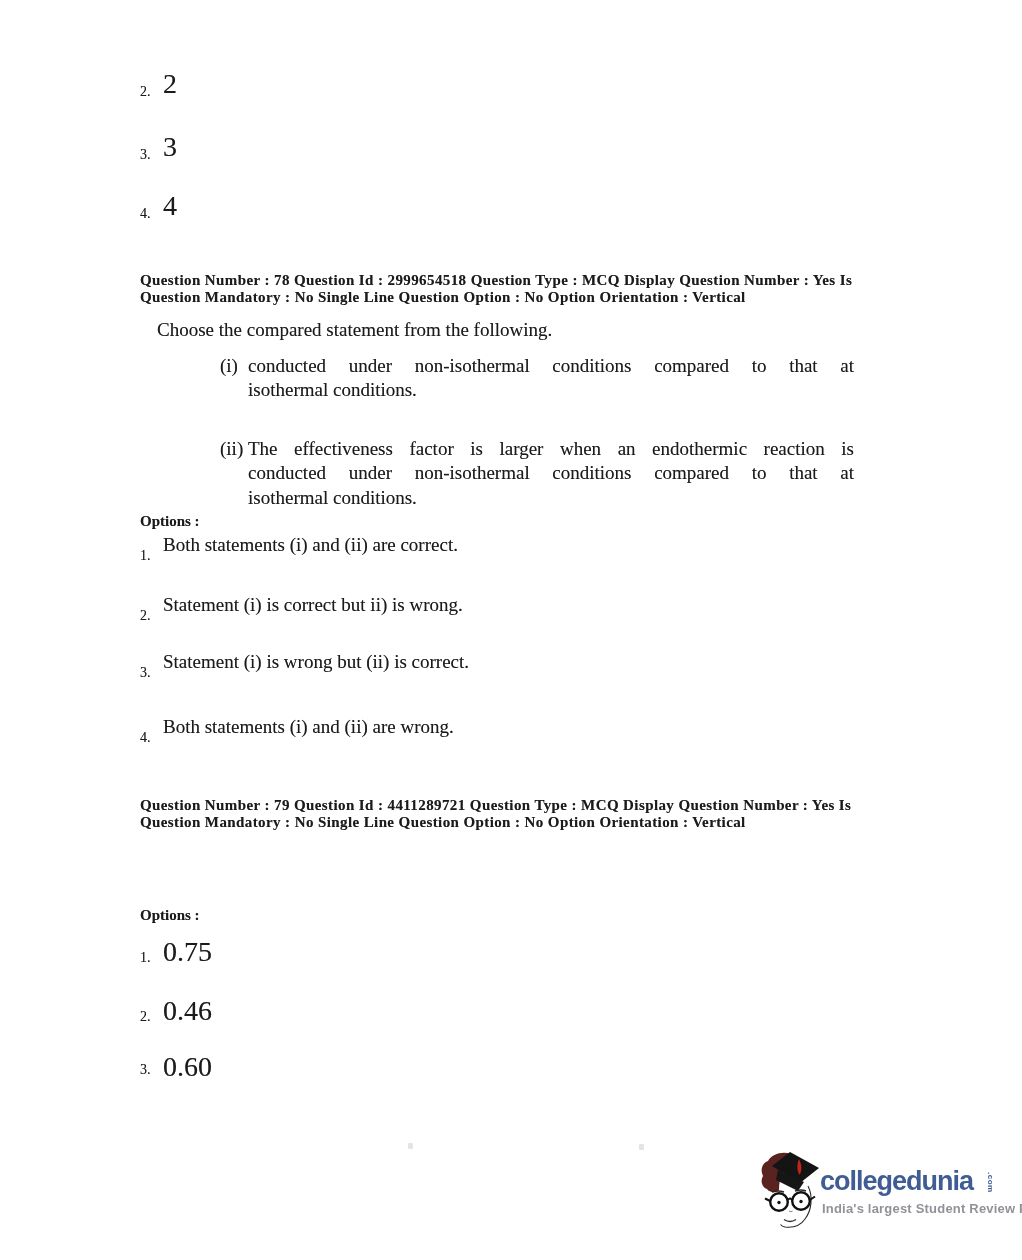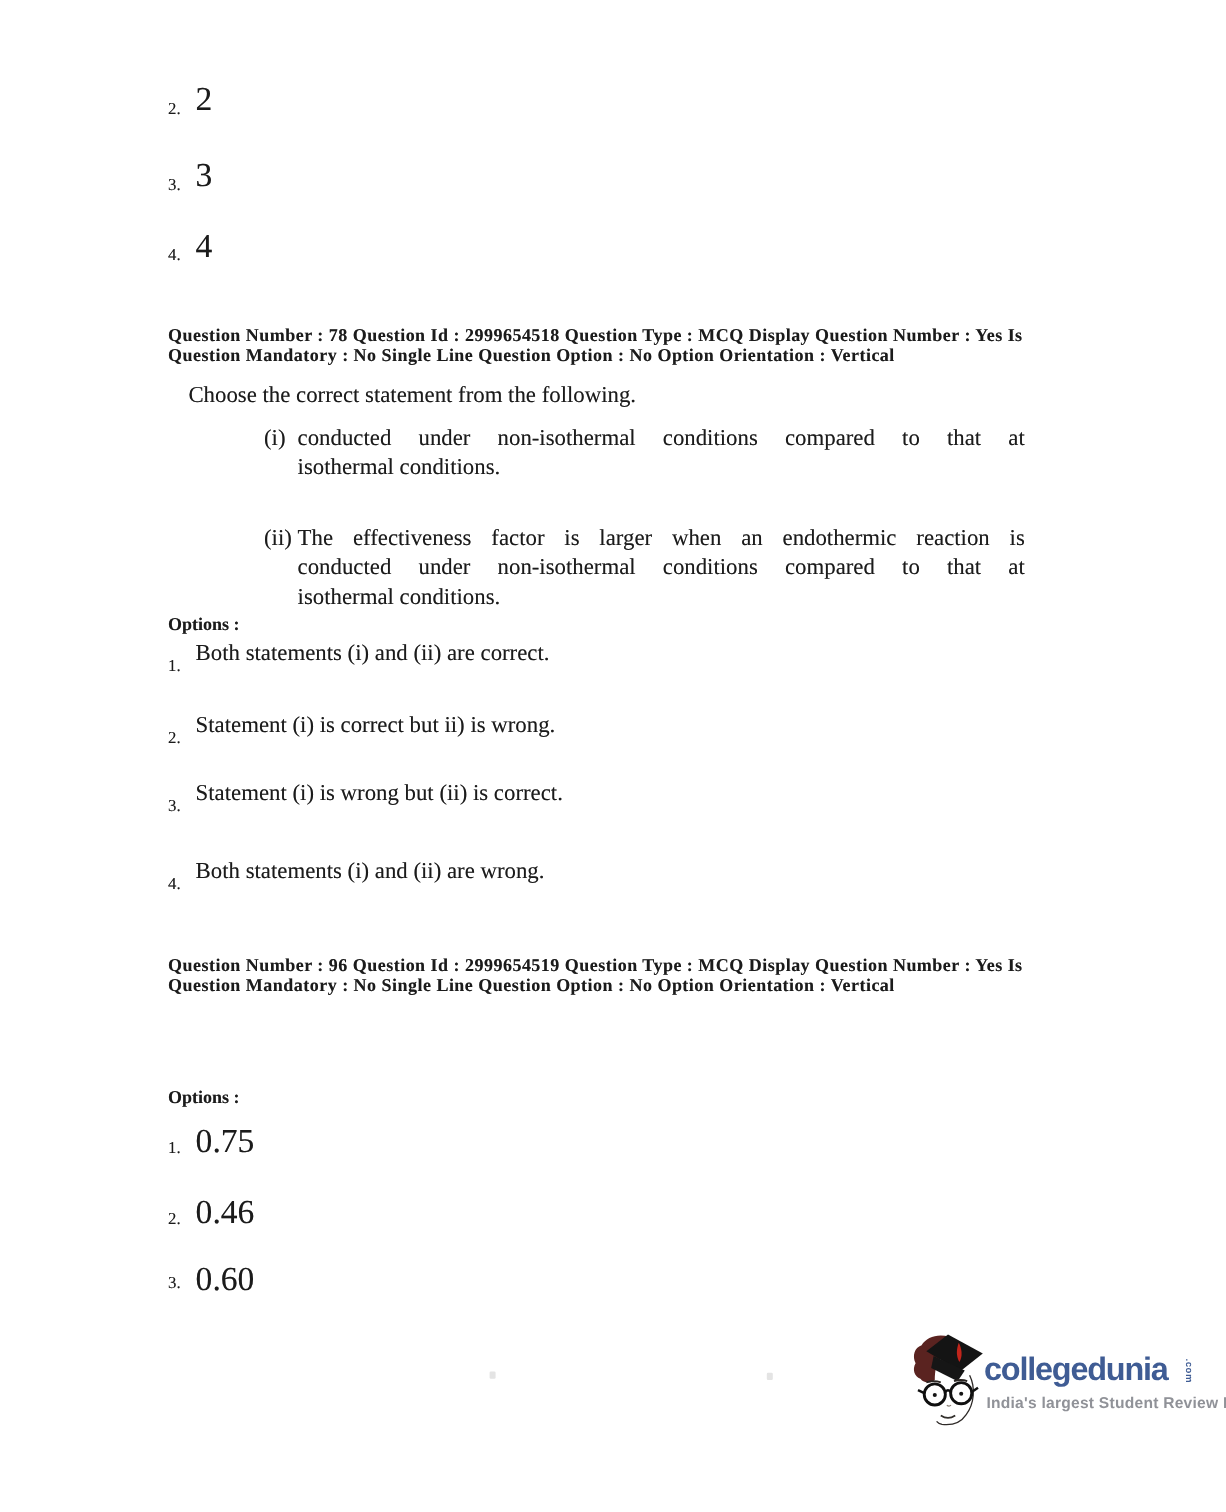--- a/index.html
+++ b/index.html
@@ -52,21 +52,21 @@
   <div class="opt-row" style="left:140px;top:192px;">
     <span class="num" style="top:15px;">4.</span>
     <span class="bigval">4</span>
   </div>
 
   <div class="abs meta" style="left:140px;top:272px;">
     <div>Question Number : 78 Question Id : 2999654518 Question Type : MCQ Display Question Number : Yes Is</div>
     <div>Question Mandatory : No Single Line Question Option : No Option Orientation : Vertical</div>
   </div>
 
-  <div class="abs qtext" style="left:157px;top:318px;">Choose the correct statement from the following.</div>
+  <div class="abs qtext" style="left:157px;top:318px;">Choose the compared statement from the following.</div>
 
   <div class="abs stmt" style="left:220px;top:354px;">
     <span class="marker">(i)</span>
     <div class="jline">conducted under non-isothermal conditions compared to that at</div>
     <div>isothermal conditions.</div>
   </div>
 
   <div class="abs stmt" style="left:220px;top:437px;">
     <span class="marker">(ii)</span>
     <div class="jline">The effectiveness factor is larger when an endothermic reaction is</div>
@@ -87,21 +87,21 @@
   <div class="opt-row" style="left:140px;top:651px;">
     <span class="num" style="top:15px;">3.</span>
     <span class="text">Statement (i) is wrong but (ii) is correct.</span>
   </div>
   <div class="opt-row" style="left:140px;top:716px;">
     <span class="num" style="top:15px;">4.</span>
     <span class="text">Both statements (i) and (ii) are wrong.</span>
   </div>
 
   <div class="abs meta" style="left:140px;top:797px;">
-    <div>Question Number : 96 Question Id : 2999654519 Question Type : MCQ Display Question Number : Yes Is</div>
+    <div>Question Number : 79 Question Id : 4411289721 Question Type : MCQ Display Question Number : Yes Is</div>
     <div>Question Mandatory : No Single Line Question Option : No Option Orientation : Vertical</div>
   </div>
 
 
   <div class="abs label" style="left:140px;top:907px;">Options :</div>
 
   <div class="opt-row" style="left:140px;top:938px;">
     <span class="num" style="top:13px;">1.</span>
     <span class="bigval">0.75</span>
   </div>
@@ -110,21 +110,21 @@
     <span class="bigval">0.46</span>
   </div>
   <div class="opt-row" style="left:140px;top:1053px;">
     <span class="num" style="top:10px;">3.</span>
     <span class="bigval">0.60</span>
   </div>
 
   <div class="speck" style="left:408px;top:1143px;"></div>
   <div class="speck" style="left:639px;top:1144px;"></div>
 
-  <div class="abs" style="left:758px;top:1108px;width:250px;height:90px;">
+  <div class="abs" style="left:758px;top:1148px;width:250px;height:90px;">
     <svg width="62" height="86" viewBox="0 0 62 86" style="position:absolute;left:0;top:2px;">
 
       <ellipse cx="32" cy="52" rx="21" ry="26" fill="#ffffff"></ellipse>
 
       <path d="M 33 4 C 24 1 14 4 10 11 C 4 13 2 20 5 26 C 2 31 4 37 9 39
                C 12 43 18 43 21 40 C 21 33 22 27 25 22 C 28 16 32 12 37 10 Z" fill="#5a2320"></path>
 
       <polygon points="32,2 61,18 42,33 14,16" fill="#141414"></polygon>
       <polygon points="20,20 46,32 40,41 18,30" fill="#161616"></polygon>
 

